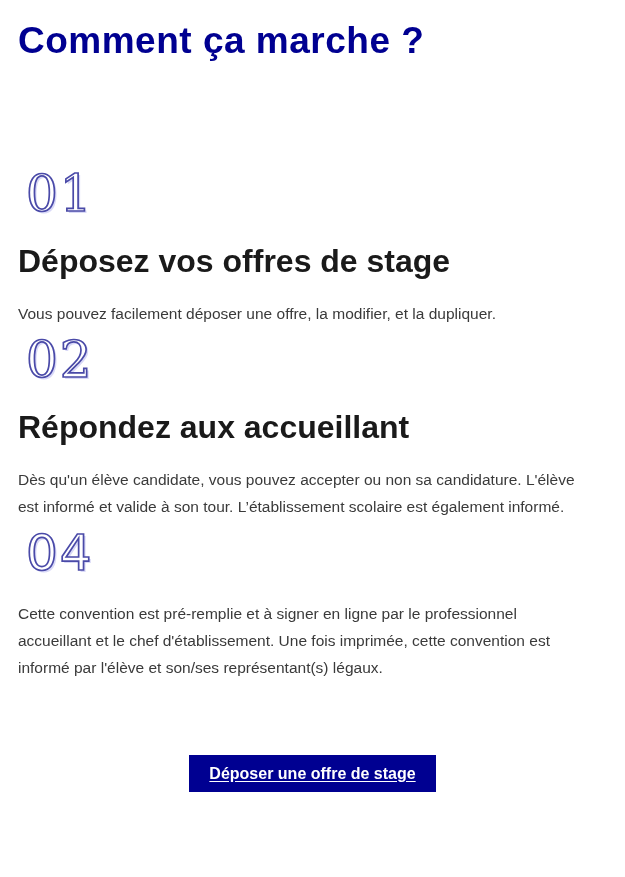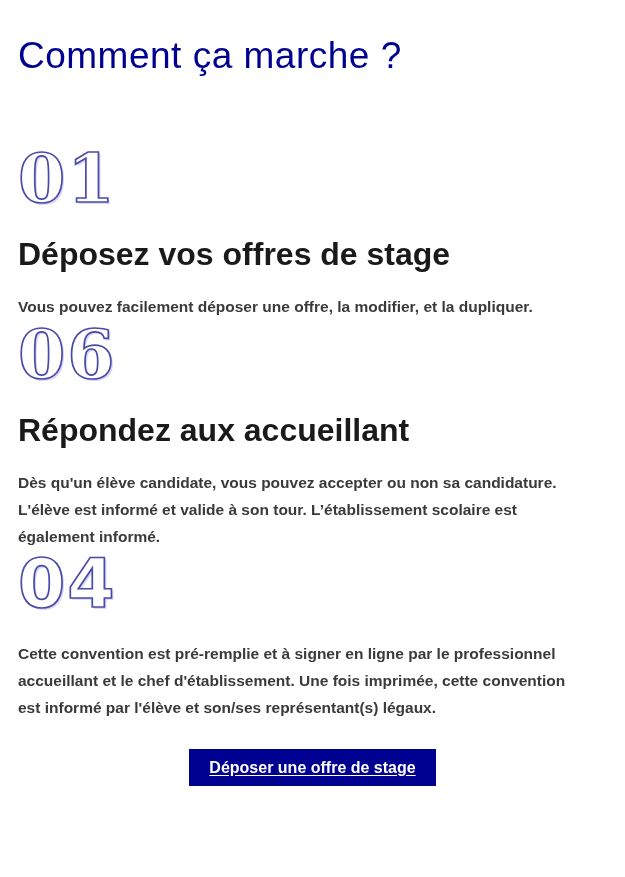--- a/index.html
+++ b/index.html
@@ -12,59 +12,58 @@
     font-family: "Liberation Sans", sans-serif;
     min-height: 877px;
     box-sizing: border-box;
   }
   .page {
     width: 625px;
     box-sizing: border-box;
     padding: 0 18px 9px 18px;
   }
   .page-title {
-    margin: 0 0 68px 0;
-    padding-top: 36px;
+    margin: 0 0 108px 0;
+    padding-top: 21px;
     font-size: 37px;
     line-height: 40px;
-    font-weight: 400;
+    font-weight: 700;
     letter-spacing: 0.5px;
     color: #000091;
   }
   .step { margin: 0; }
   .step-number {
-    font-size: 68px;
+    font-size: 50px;
     line-height: 1;
-    font-weight: 700;
+    font-weight: 400;
     color: #ffffff;
     -webkit-text-stroke: 1.7px #4a4aa8;
     text-shadow: 2px 2px 0 #d9d9f7;
-    margin: 0;
+    margin: 8px;
     letter-spacing: 2px;
   }
   .num-serif { font-family: "DejaVu Serif", serif; }
   .num-round { font-family: "DejaVu Sans", sans-serif; }
   .step-heading {
     margin: 26px 0 0 0;
     font-size: 32px;
     line-height: 33px;
     font-weight: 700;
     color: #1a1a1a;
   }
   .step-heading.narrow { max-width: 200px; }
   .step-body {
     margin: 22px 0 0 0;
     max-width: 560px;
     font-size: 15.5px;
     line-height: 27px;
     color: #3a3a3a;
-    font-weight: bold;
   }
   .cta-row {
-    margin-top: 28px;
+    margin-top: 74px;
     text-align: center;
   }
   .cta-button {
     display: inline-block;
     background: #000091;
     color: #ffffff;
     font-size: 16px;
     line-height: 21px;
     font-weight: 700;
     padding: 8px 20px;
@@ -82,21 +81,21 @@
 
   <h1 class="page-title">Comment ça marche ?</h1>
 
   <section class="step">
     <div class="step-number num-serif">01</div>
     <h2 class="step-heading">Déposez vos offres de stage</h2>
     <p class="step-body">Vous pouvez facilement déposer une offre, la modifier, et la dupliquer.</p>
   </section>
 
   <section class="step">
-    <div class="step-number num-serif">06</div>
+    <div class="step-number num-serif">02</div>
     <h2 class="step-heading">Répondez aux accueillant</h2>
     <p class="step-body">Dès qu'un élève candidate, vous pouvez accepter ou non sa candidature. L'élève est informé et valide à son tour. L’établissement scolaire est également informé.</p>
   </section>
 
   <section class="step">
     <div class="step-number num-round">04</div>
     <p class="step-body">Cette convention est pré-remplie et à signer en ligne par le professionnel accueillant et le chef d'établissement. Une fois imprimée, cette convention est informé par l'élève et son/ses représentant(s) légaux.</p>
   </section>
 
   <div class="cta-row">

